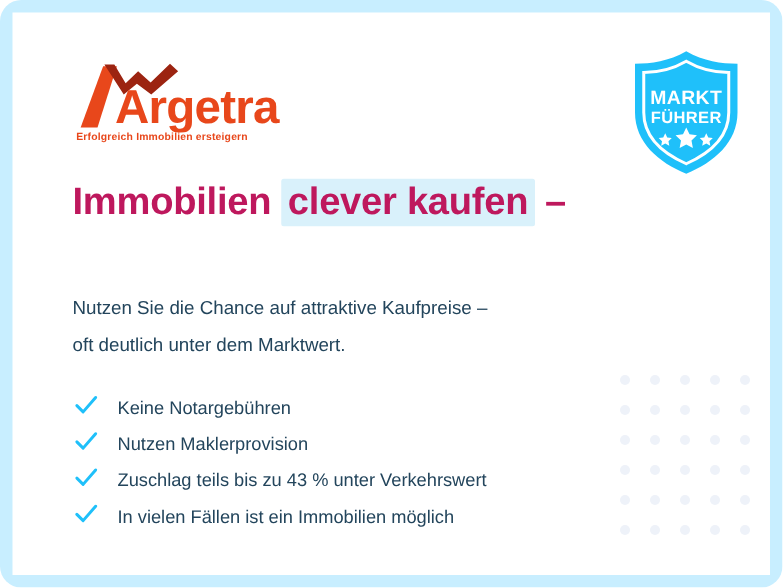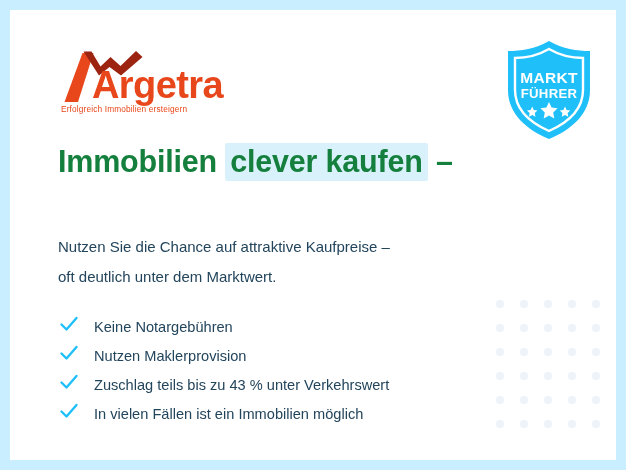--- a/index.html
+++ b/index.html
@@ -7,20 +7,21 @@
   html, body {
     width:626px; height:470px;
     font-family:"Liberation Sans", sans-serif;
     background:#ffffff;
   }
   #banner {
     position:relative;
     width:626px; height:470px;
     background:#c8eeff;
     overflow:hidden;
+    border-radius:17px;
   }
   #canvas {
     position:absolute;
     left:10px; top:10px;
     width:606px; height:450px;
     background:#ffffff;
     overflow:hidden;
   }
 
   
@@ -45,21 +46,21 @@
   #logo {
     position:absolute;
     left:48px; top:38px;
     width:190px; height:72px;
   }
   #logo-mark { position:absolute; left:0; top:0; width:190px; height:58px; }
   #logo-tagline {
     position:absolute;
     left:3px; top:56px;
     font-size:8.3px;
-    font-weight:normal;
+    font-weight:bold;
     letter-spacing:0.15px;
     color:#e8471b;
     white-space:nowrap;
   }
 
   
   #badge {
     position:absolute;
     left:487px; top:28px;
     width:104px; height:104px;
@@ -67,21 +68,21 @@
 
   
   #headline {
     position:absolute;
     left:48px; top:132px;
     width:520px;
     font-size:30.5px;
     font-weight:bold;
     line-height:38px;
     letter-spacing:-0.2px;
-    color:#15803d;
+    color:#be185d;
   }
   #headline .hl {
     background:#d9f1fb;
     padding:1px 5px 3px 5px;
     border-radius:2px;
     box-decoration-break:clone;
     -webkit-box-decoration-break:clone;
   }
   .hl-line { display:block; white-space:nowrap; }
 

